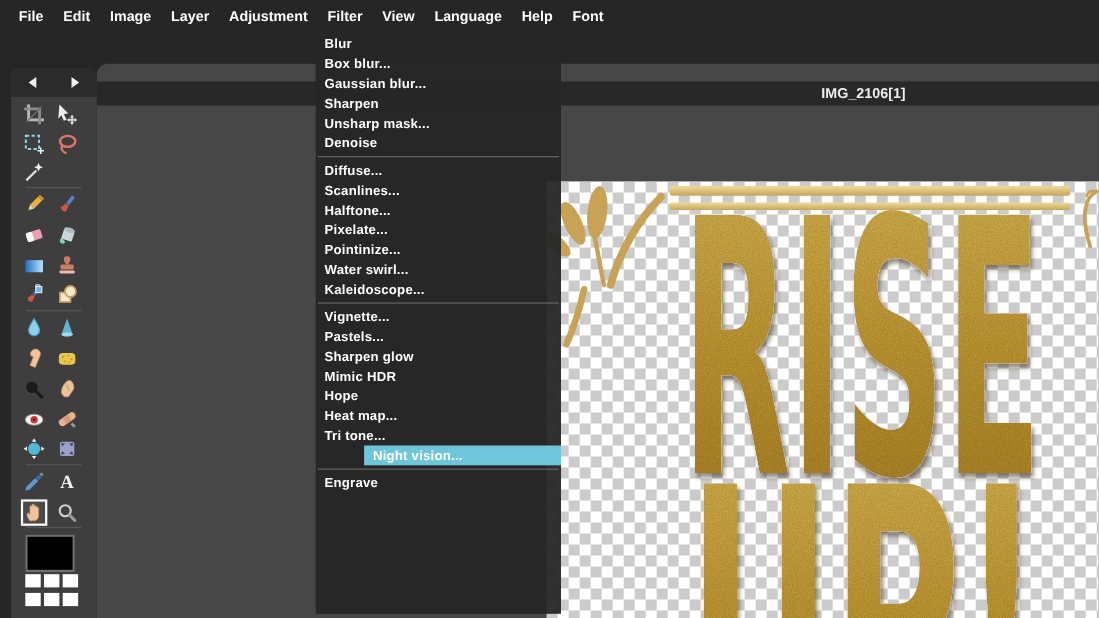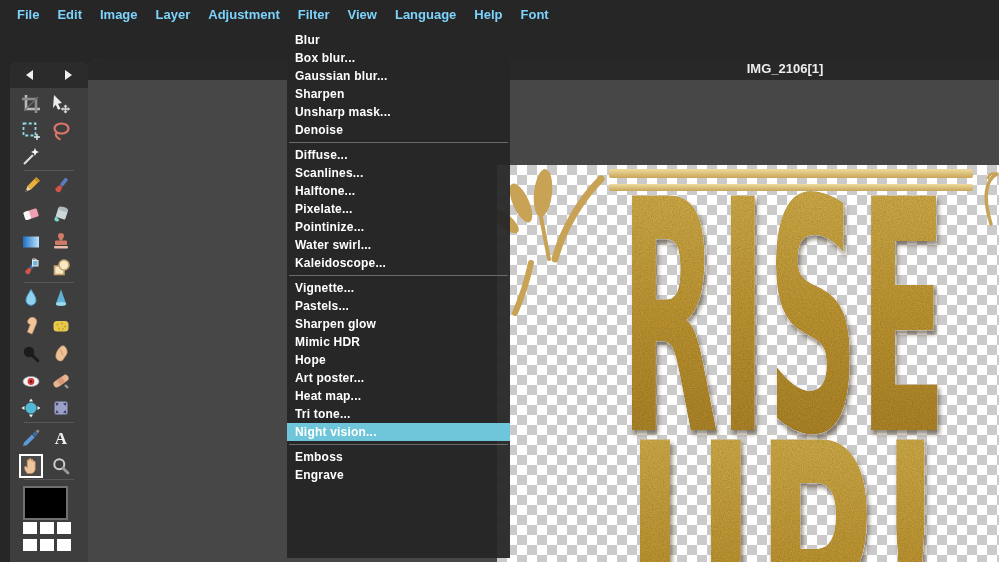--- a/index.html
+++ b/index.html
@@ -8,21 +8,21 @@
     background:#262626;font-family:"Liberation Sans",sans-serif;
     -webkit-font-smoothing:antialiased;
   }
   
   .menubar{
     position:absolute;left:0;top:0;width:999px;height:30px;
     background:#262626;display:flex;align-items:center;padding-left:8px;
     z-index:60;box-sizing:border-box;
   }
   .mb-item{
-    color:#7dd3fc;font-size:13px;font-weight:bold;padding:0 9px;height:30px;
+    color:#ffffff;font-size:13px;font-weight:bold;padding:0 9px;height:30px;
     line-height:30px;cursor:default;position:relative;white-space:nowrap;
   }
   
   .toolbar{
     position:absolute;left:10px;top:62px;width:78px;height:500px;
     background:#3e3e3e;border-radius:8px 8px 0 0;z-index:40;
   }
   .tb-header{
     position:absolute;left:0;top:0;width:78px;height:26px;background:#2b2b2b;
     border-radius:8px 8px 0 0;display:flex;align-items:center;justify-content:space-around;
@@ -45,21 +45,21 @@
   }
   .pal-cell{
     position:absolute;width:14px;height:12px;background:#fff;cursor:pointer;
   }
   
   .workspace{
     position:absolute;left:88px;top:58px;width:911px;height:504px;
     background:#474747;border-radius:10px 0 0 0;z-index:10;overflow:hidden;
   }
   .tabbar{
-    position:absolute;left:0;top:0;width:911px;height:22px;background:#282828;
+    position:absolute;left:0;top:16px;width:911px;height:22px;background:#282828;
     cursor:default;
   }
   .tab-title{
     position:absolute;left:597px;top:0;width:200px;height:22px;line-height:22px;
     text-align:center;color:#eeeeee;font-size:13px;font-weight:bold;
   }
   .image-box{
     position:absolute;left:409px;top:107px;width:502px;height:397px;overflow:hidden;
     background-color:#fff;
     background-image:conic-gradient(#cbcbcb 25%,transparent 0 50%,#cbcbcb 0 75%,transparent 0);
@@ -74,21 +74,21 @@
   .letters{position:absolute;left:0;top:0;}
   
   .dropdown{
     position:absolute;left:287px;top:30px;width:223px;height:528px;
     background:rgba(38,38,38,0.95);z-index:50;padding-top:1px;box-sizing:border-box;
   }
   .menu-item{
     height:18px;line-height:18px;color:#fff;font-size:12px;font-weight:bold;
     padding-left:8px;cursor:pointer;white-space:nowrap;letter-spacing:.2px;
   }
-  .menu-item.highlight{background:#6fc5da;}
+  .menu-item.highlight{background:#6fc5da;margin-left:44px;}
   .menu-sep{height:7px;position:relative;}
   .menu-sep:after{content:"";position:absolute;left:2px;right:2px;top:3px;height:1px;background:#6a6a6a;}
 </style>
 </head>
 <body>
 
 <div class="workspace">
   <div class="tabbar">
     <div class="tab-title">IMG_2106[1]</div>
   </div>
@@ -468,20 +468,18 @@
     <div class="menu-item">Pixelate...</div>
     <div class="menu-item">Pointinize...</div>
     <div class="menu-item">Water swirl...</div>
     <div class="menu-item">Kaleidoscope...</div>
     <div class="menu-sep"></div>
     <div class="menu-item">Vignette...</div>
     <div class="menu-item">Pastels...</div>
     <div class="menu-item">Sharpen glow</div>
     <div class="menu-item">Mimic HDR</div>
     <div class="menu-item">Hope</div>
-    <div class="menu-item">Art poster...</div>
     <div class="menu-item">Heat map...</div>
     <div class="menu-item">Tri tone...</div>
     <div class="menu-item highlight">Night vision...</div>
     <div class="menu-sep"></div>
-    <div class="menu-item">Emboss</div>
     <div class="menu-item">Engrave</div>
   </div>
 
 </body></html>

